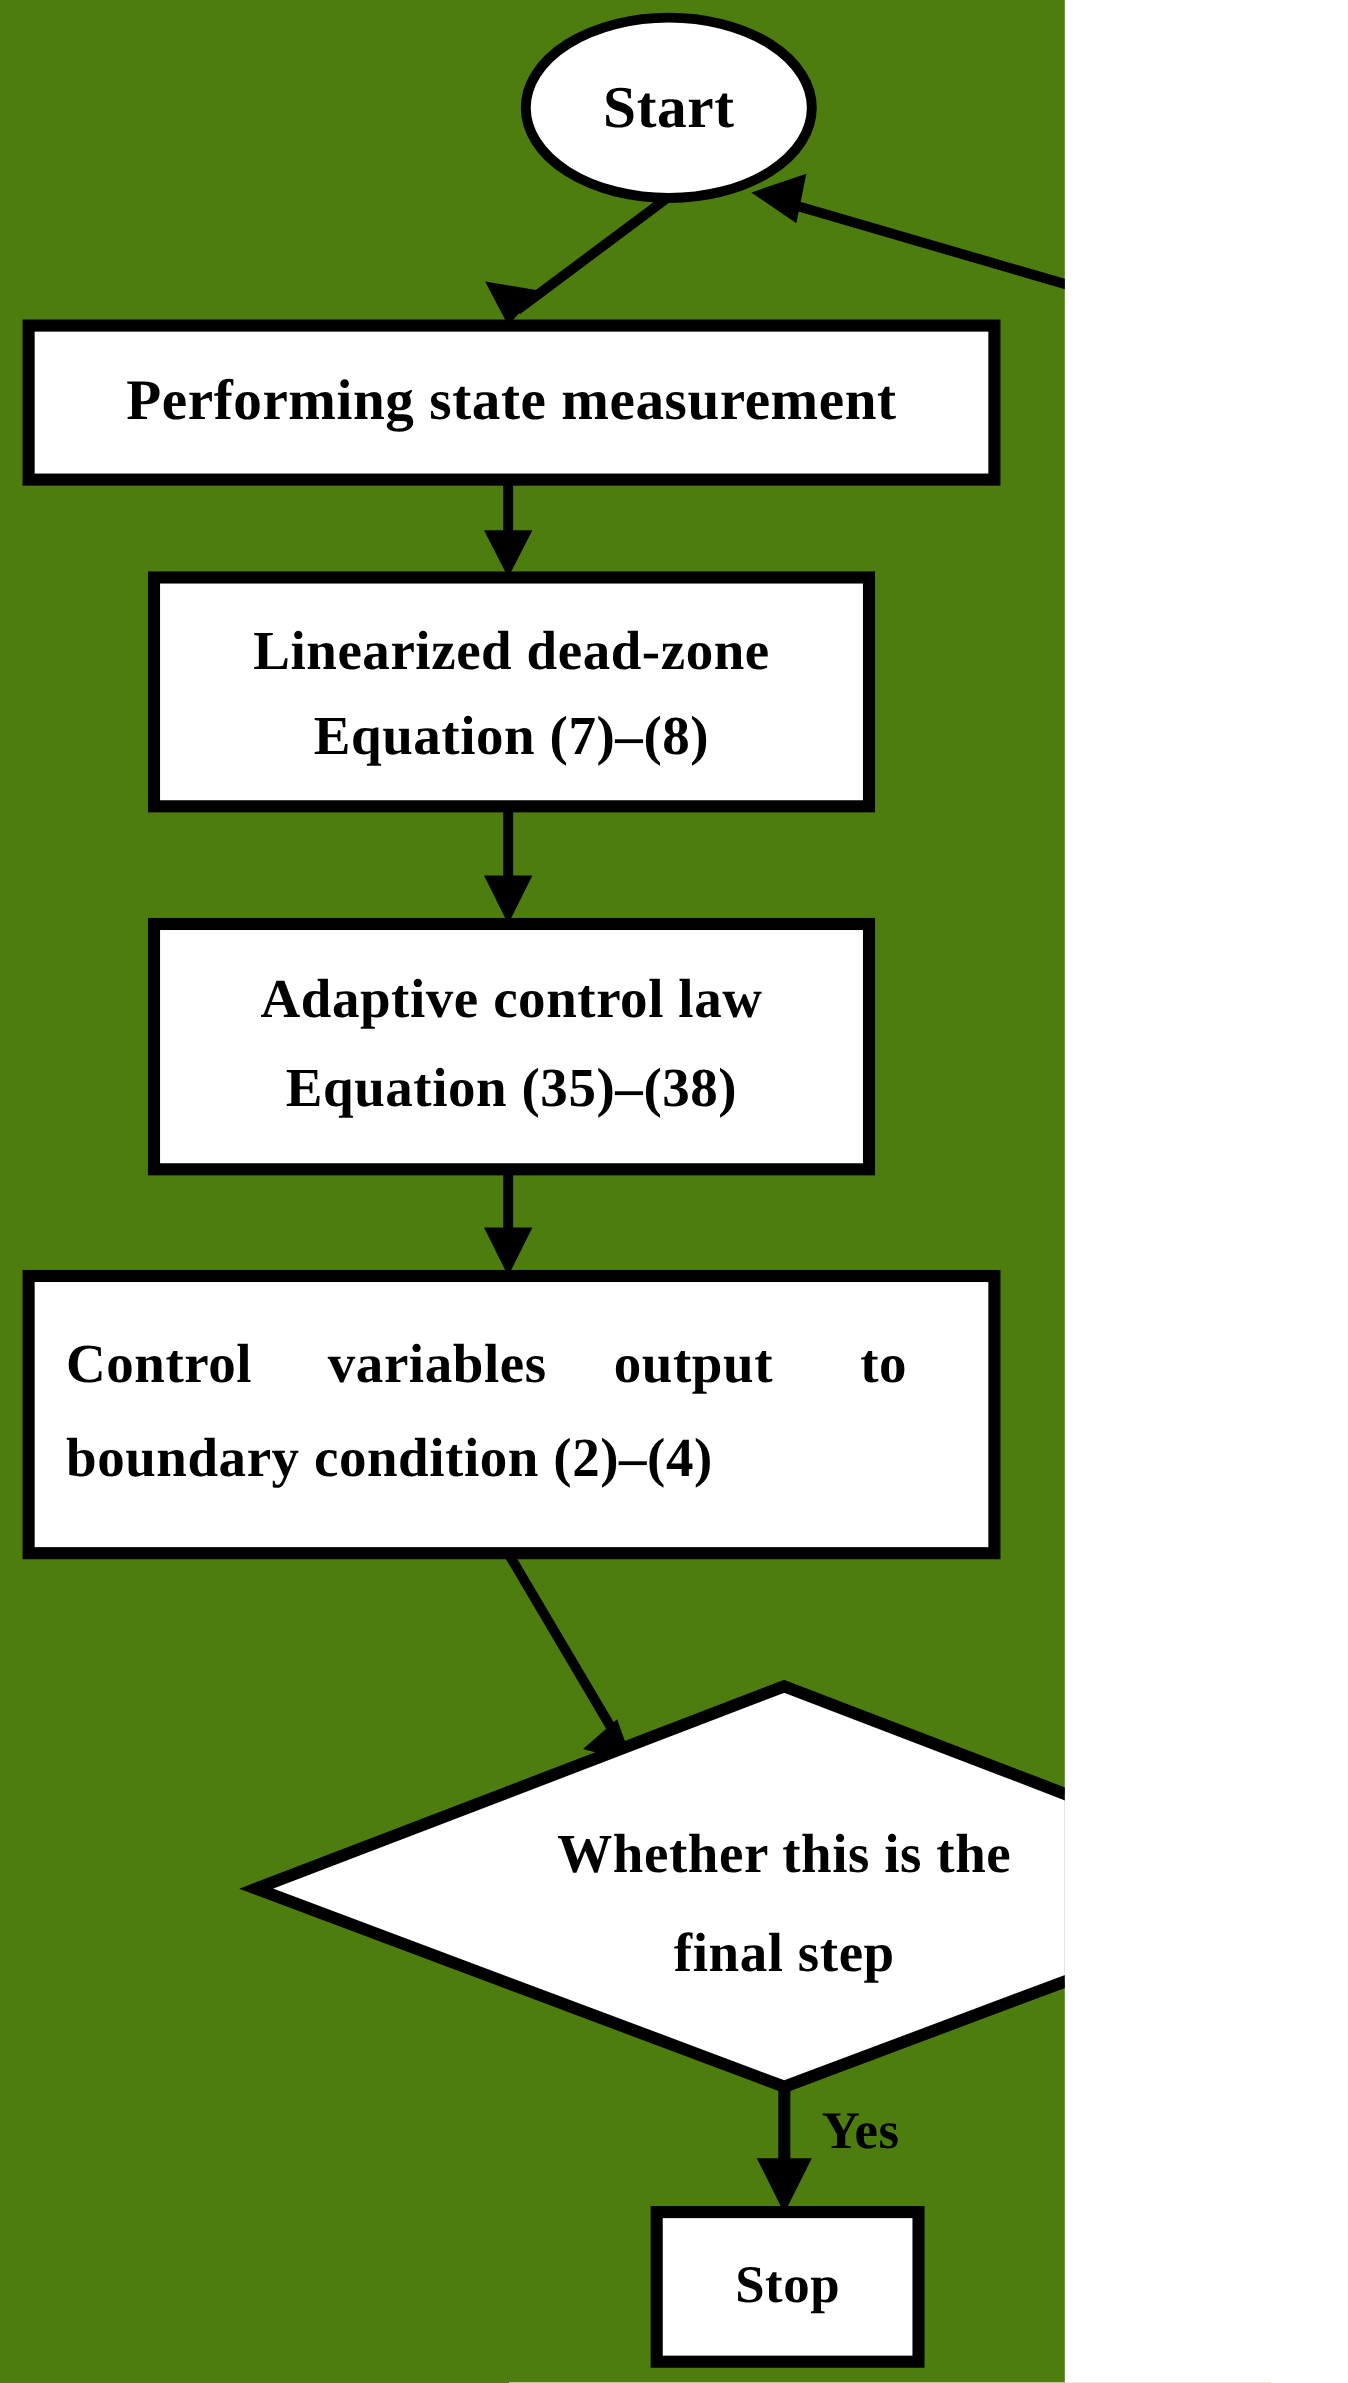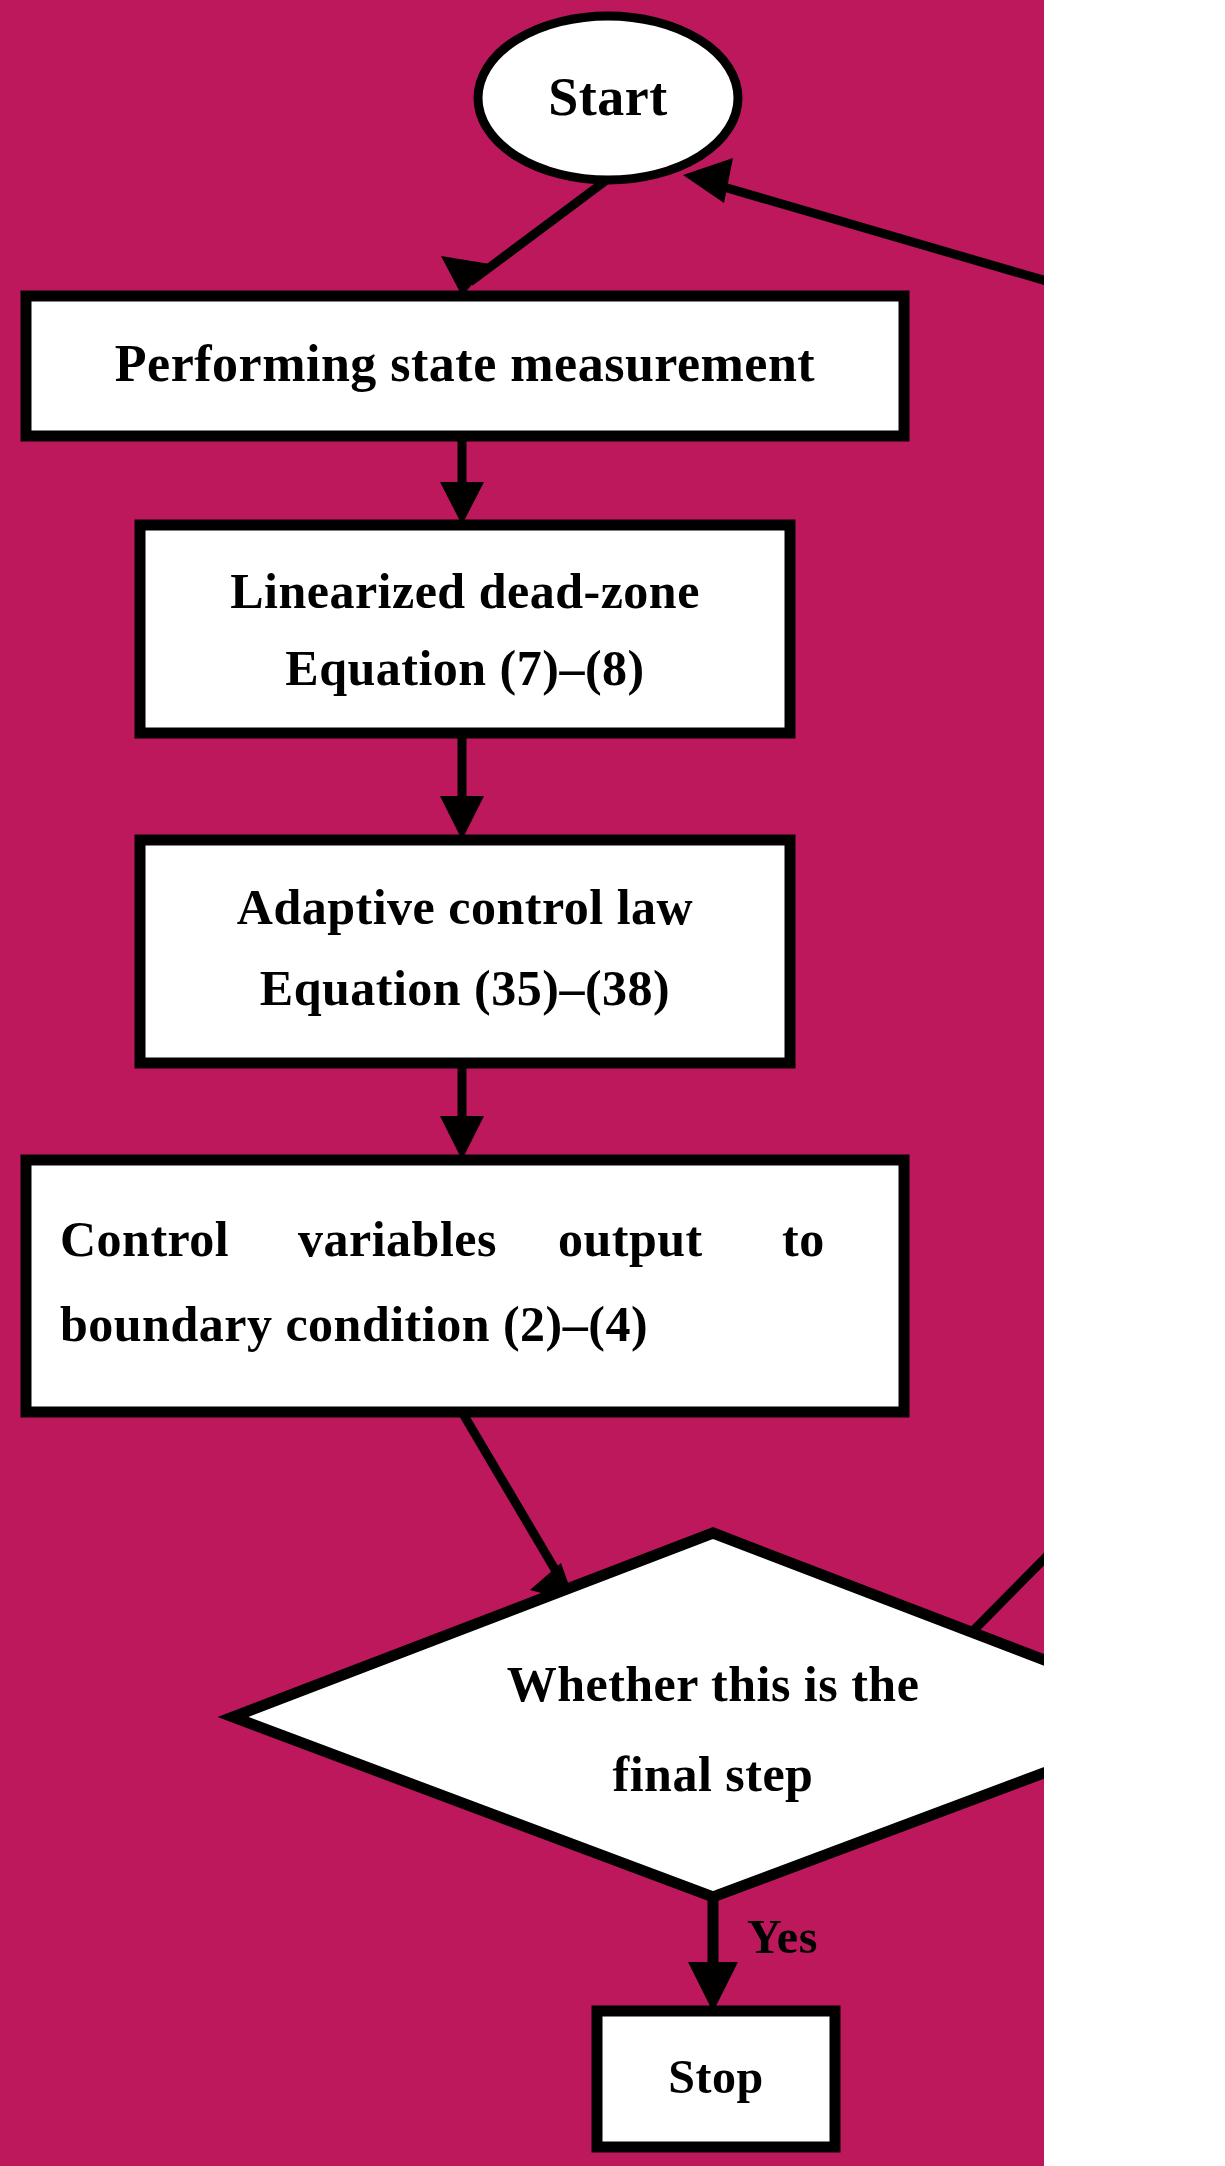--- a/index.html
+++ b/index.html
@@ -5,23 +5,23 @@
   html, body {
     margin: 0;
     padding: 0;
     background: #ffffff;
   }
   body {
     font-family: "Liberation Serif", "DejaVu Serif", serif;
   }
   #flowchart-root {
     position: relative;
-    width: 1044px;
+    width: 968px;
     height: 2166px;
-    background: #be185d;
+    background: #4d7c0f;
     overflow: hidden;
   }
   svg.chart-canvas {
     position: absolute;
     top: 0;
     left: 0;
     width: 1225px;
     height: 2166px;
     display: block;
   }

